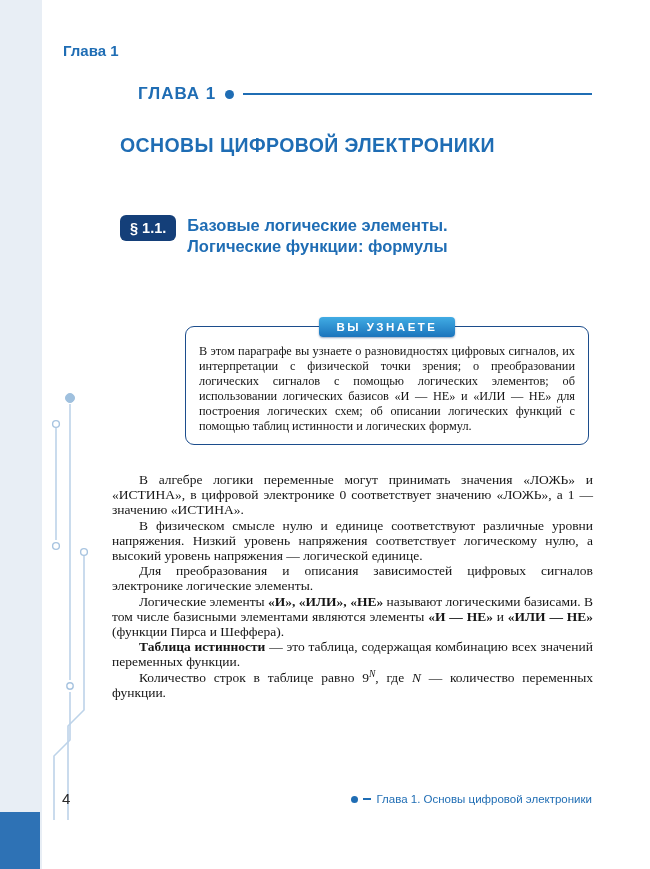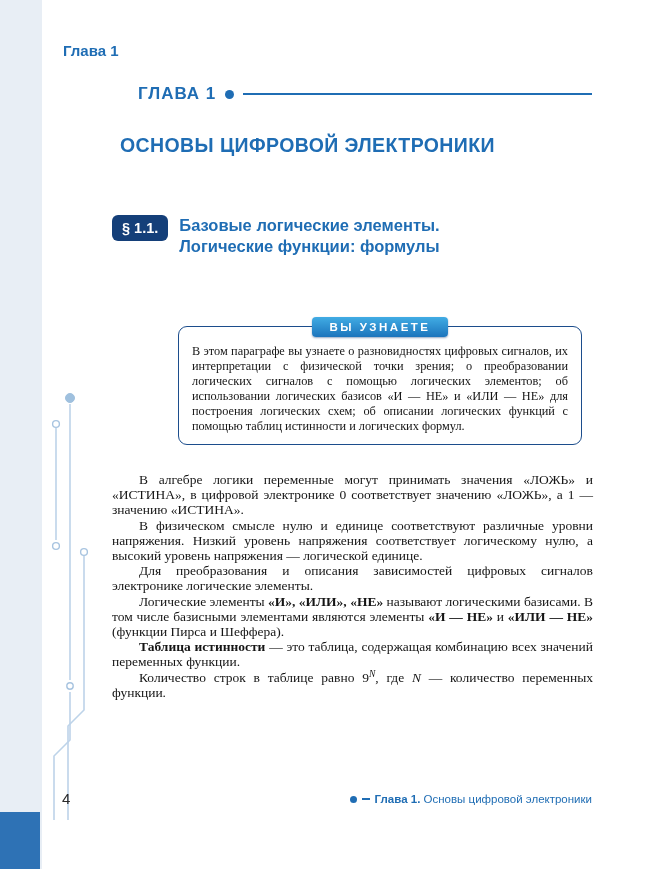--- a/index.html
+++ b/index.html
@@ -48,34 +48,34 @@
     flex:0 0 auto;
   }
   .chapter-rule-line{
     flex:1 1 auto;height:2px;background:var(--accent-blue);
   }
   .chapter-title{
     position:absolute;left:120px;top:134px;
     color:var(--accent-blue);font-weight:bold;font-size:19.5px;letter-spacing:0.4px;
   }
   .section-row{
-    position:absolute;left:112px;top:215px;
+    position:absolute;left:120px;top:215px;
     display:flex;align-items:flex-start;gap:11px;
   }
   .section-badge{
     background:var(--badge-navy);color:#fff;
     font-weight:bold;font-size:14.5px;
     padding:5px 10px;border-radius:6px;
     white-space:nowrap;flex:0 0 auto;
   }
   .section-title{
     color:var(--accent-blue);font-weight:bold;font-size:16.5px;line-height:21px;
   }
   .learn-box-wrap{
-    position:absolute;left:178px;top:317px;width:404px;
+    position:absolute;left:185px;top:317px;width:404px;
   }
   .learn-tab{
     position:relative;z-index:2;
     margin:0 auto;width:max-content;
     background:linear-gradient(to bottom,var(--tab-blue-top),var(--tab-blue-bottom));
     color:#fff;font-weight:bold;font-size:11.5px;letter-spacing:2.5px;
     padding:4px 17px;border-radius:4px;
     box-shadow:0 1px 2px rgba(20,63,121,.45);
   }
   .learn-box{
@@ -112,21 +112,21 @@
   }
   .footer-dot{
     width:7px;height:7px;border-radius:50%;background:var(--accent-blue);flex:0 0 auto;
   }
   .footer-line{
     width:8px;height:1.5px;background:var(--accent-blue);flex:0 0 auto;
   }
   .footer-text{
     color:var(--accent-blue);font-size:11.5px;white-space:nowrap;
   }
-  .footer-text b{font-weight:bold;margin-top:44px;}
+  .footer-text b{font-weight:normal;margin-top:44px;}
 </style>
 </head>
 <body>
 
 <div class="page">
 
   <div class="left-strip"></div>
   <div class="corner-square"></div>
 
   <svg class="circuit" viewBox="0 0 70 440" fill="none">

